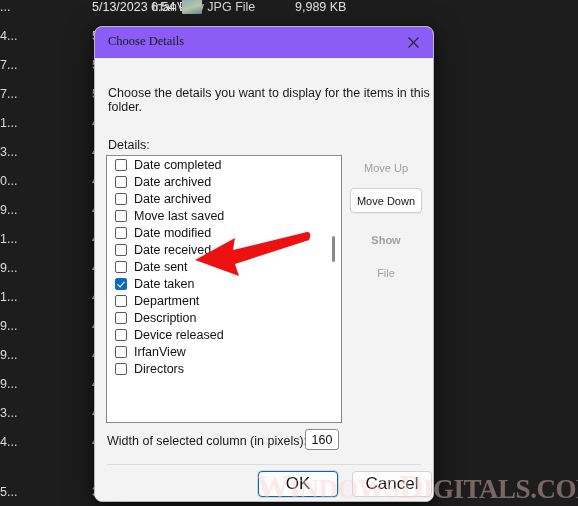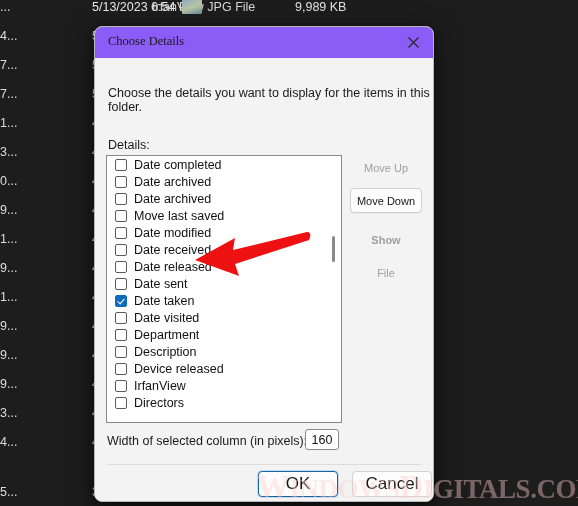--- a/index.html
+++ b/index.html
@@ -446,33 +446,25 @@
           <div class="detail-item">
             <span class="cb"></span>
             <span>Date modified</span>
           </div>
           <div class="detail-item">
             <span class="cb"></span>
             <span>Date received</span>
           </div>
           <div class="detail-item">
             <span class="cb"></span>
-            <span>Date released</span>
-          </div>
-          <div class="detail-item">
-            <span class="cb"></span>
             <span>Date sent</span>
           </div>
           <div class="detail-item checked">
             <span class="cb"></span>
             <span>Date taken</span>
-          </div>
-          <div class="detail-item">
-            <span class="cb"></span>
-            <span>Date visited</span>
           </div>
           <div class="detail-item">
             <span class="cb"></span>
             <span>Department</span>
           </div>
           <div class="detail-item">
             <span class="cb"></span>
             <span>Description</span>
           </div>
           <div class="detail-item">

